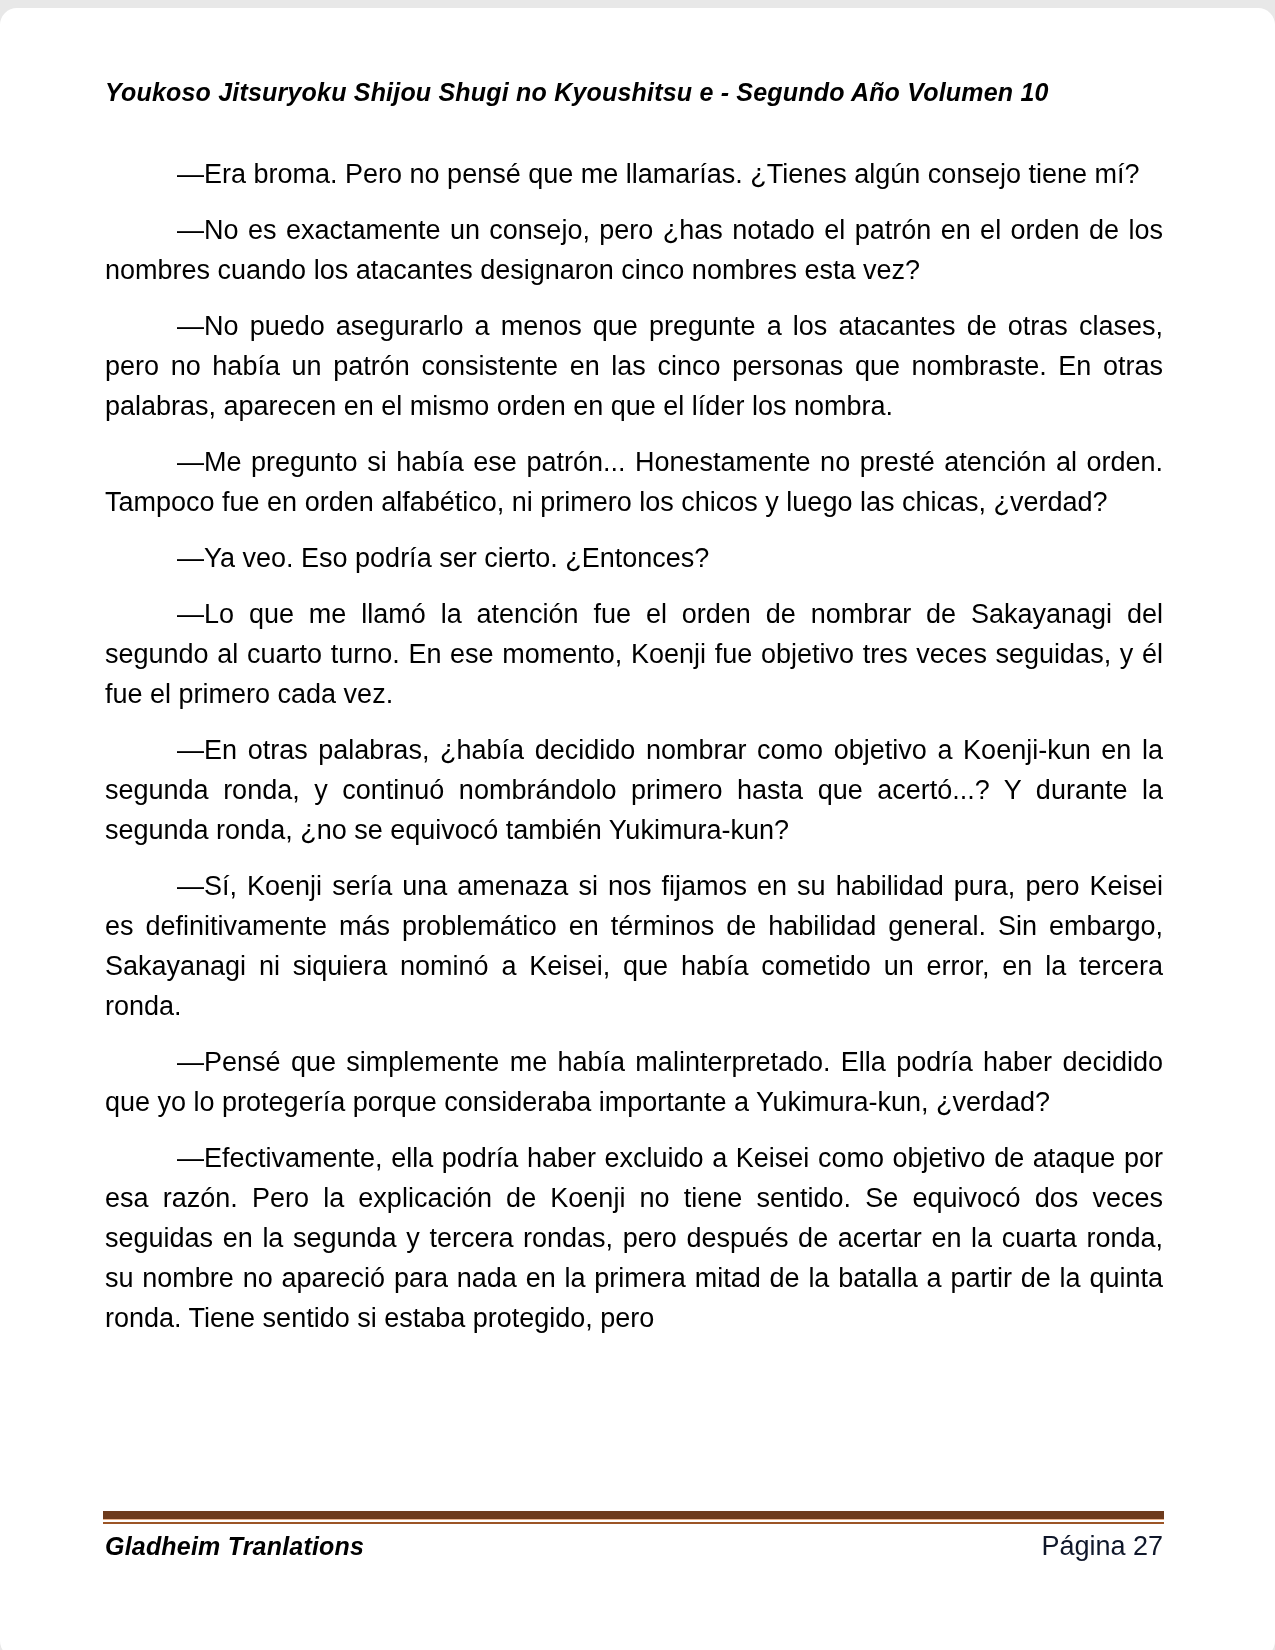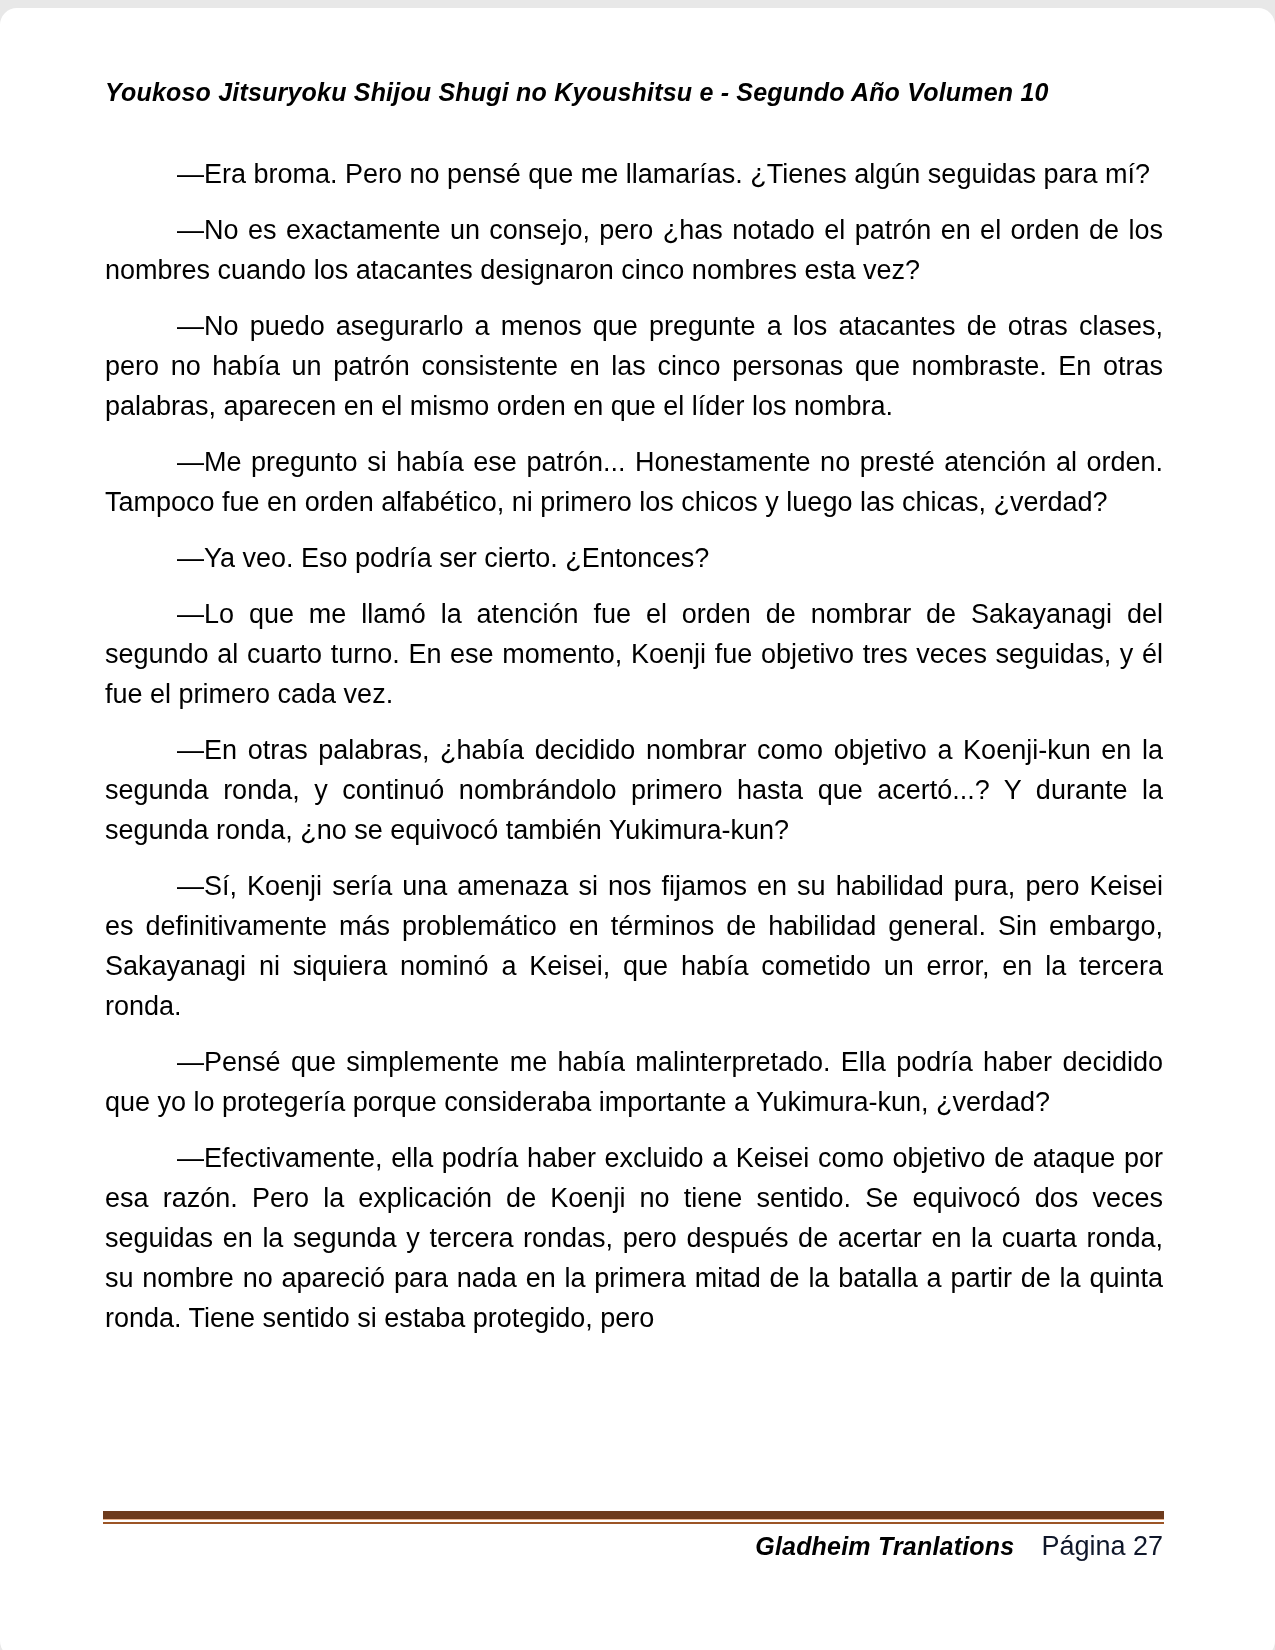--- a/index.html
+++ b/index.html
@@ -46,23 +46,22 @@
     font-size:0;line-height:0;
   }
   .footer-rule .bar-thick{height:8px;background:var(--rule-thick);}
   .footer-rule .bar-light{height:1px;background:var(--rule-light);}
   .footer-rule .bar-gap{height:2px;background:#ffffff;}
   .footer-rule .bar-thin{height:2px;background:var(--rule-thin);}
   .doc-footer{
     position:absolute;
     left:105px;top:1523px;width:1058px;
     display:flex;
-    justify-content:flex-end;
+    justify-content:space-between;
     align-items:baseline;
-    gap:27px;
   }
   .footer-brand{
     font-size:25px;
     font-weight:bold;
     font-style:italic;
     letter-spacing:0.2px;
     color:#000;
   }
   .footer-page{
     font-size:27px;
@@ -71,21 +70,21 @@
   }
 </style>
 </head>
 <body>
 
 <div class="page">
 
   <div class="doc-header">Youkoso Jitsuryoku Shijou Shugi no Kyoushitsu e - Segundo Año Volumen 10</div>
 
   <div class="doc-content">
-      <p class="para">—Era broma. Pero no pensé que me llamarías. ¿Tienes algún seguidas para mí?</p>
+      <p class="para">—Era broma. Pero no pensé que me llamarías. ¿Tienes algún consejo tiene mí?</p>
       <p class="para">—No es exactamente un consejo, pero ¿has notado el patrón en el orden de los nombres cuando los atacantes designaron cinco nombres esta vez?</p>
       <p class="para">—No puedo asegurarlo a menos que pregunte a los atacantes de otras clases, pero no había un patrón consistente en las cinco personas que nombraste. En otras palabras, aparecen en el mismo orden en que el líder los nombra.</p>
       <p class="para">—Me pregunto si había ese patrón... Honestamente no presté atención al orden. Tampoco fue en orden alfabético, ni primero los chicos y luego las chicas, ¿verdad?</p>
       <p class="para">—Ya veo. Eso podría ser cierto. ¿Entonces?</p>
       <p class="para">—Lo que me llamó la atención fue el orden de nombrar de Sakayanagi del segundo al cuarto turno. En ese momento, Koenji fue objetivo tres veces seguidas, y él fue el primero cada vez.</p>
       <p class="para">—En otras palabras, ¿había decidido nombrar como objetivo a Koenji-kun en la segunda ronda, y continuó nombrándolo primero hasta que acertó...? Y durante la segunda ronda, ¿no se equivocó también Yukimura-kun?</p>
       <p class="para">—Sí, Koenji sería una amenaza si nos fijamos en su habilidad pura, pero Keisei es definitivamente más problemático en términos de habilidad general. Sin embargo, Sakayanagi ni siquiera nominó a Keisei, que había cometido un error, en la tercera ronda.</p>
       <p class="para">—Pensé que simplemente me había malinterpretado. Ella podría haber decidido que yo lo protegería porque consideraba importante a Yukimura-kun, ¿verdad?</p>
       <p class="para">—Efectivamente, ella podría haber excluido a Keisei como objetivo de ataque por esa razón. Pero la explicación de Koenji no tiene sentido. Se equivocó dos veces seguidas en la segunda y tercera rondas, pero después de acertar en la cuarta ronda, su nombre no apareció para nada en la primera mitad de la batalla a partir de la quinta ronda. Tiene sentido si estaba protegido, pero</p>
     </div>

